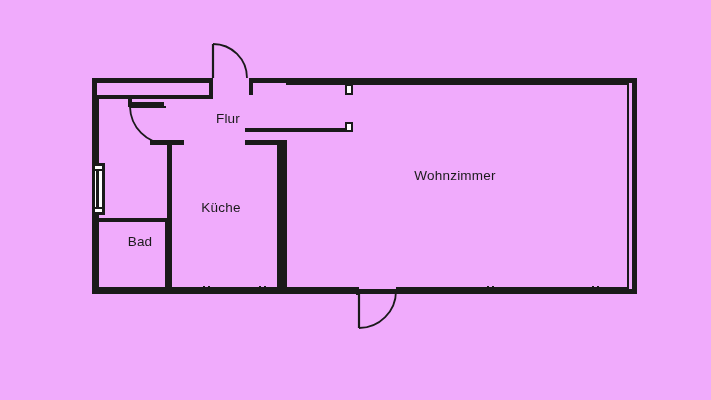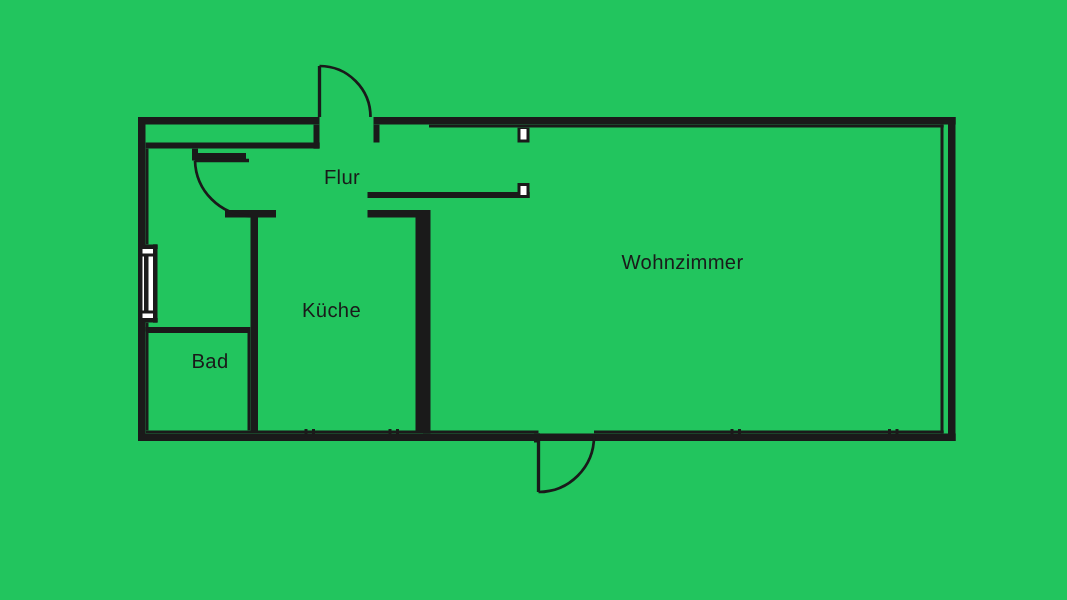--- a/index.html
+++ b/index.html
@@ -13,21 +13,21 @@
     font-family: "Liberation Sans", sans-serif;
     overflow: hidden;
     position: relative;
   }
   #floorplan-root {
     position: absolute;
     left: 0;
     top: 0;
     width: 711px;
     height: 400px;
-    background: #22c55e;
+    background: #f0abfc;
   }
   svg.plan {
     display: block;
     width: 711px;
     height: 400px;
   }
   .wall {
     fill: #1a1a1a;
     stroke: none;
   }

